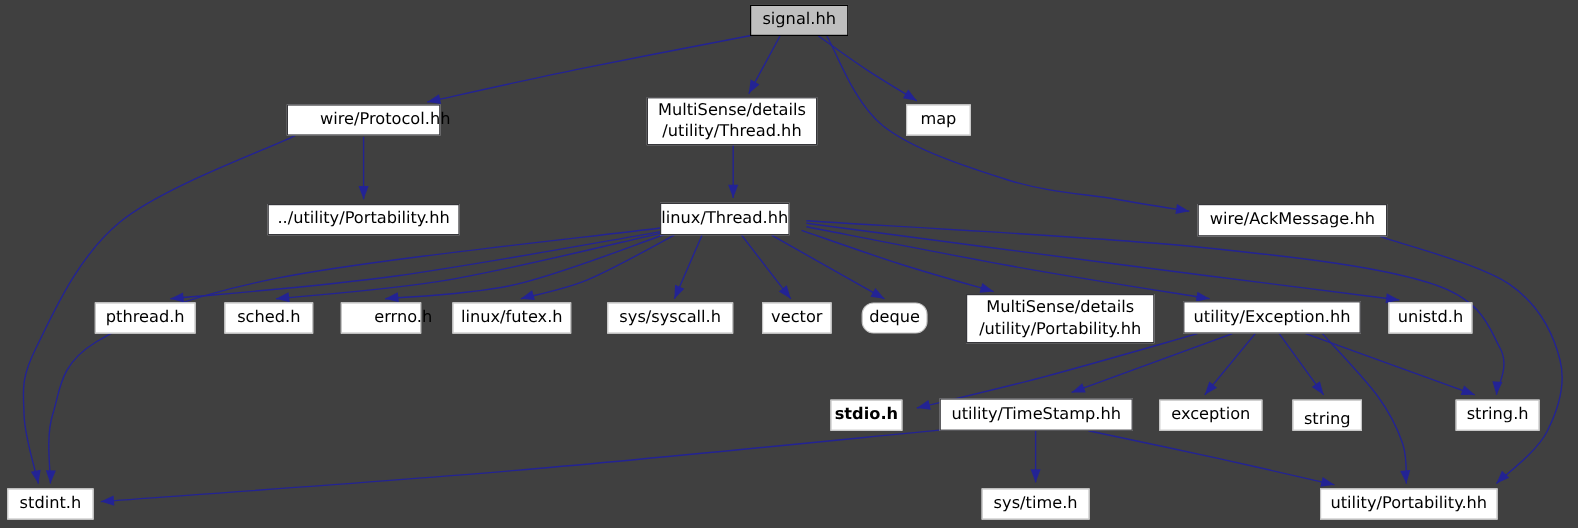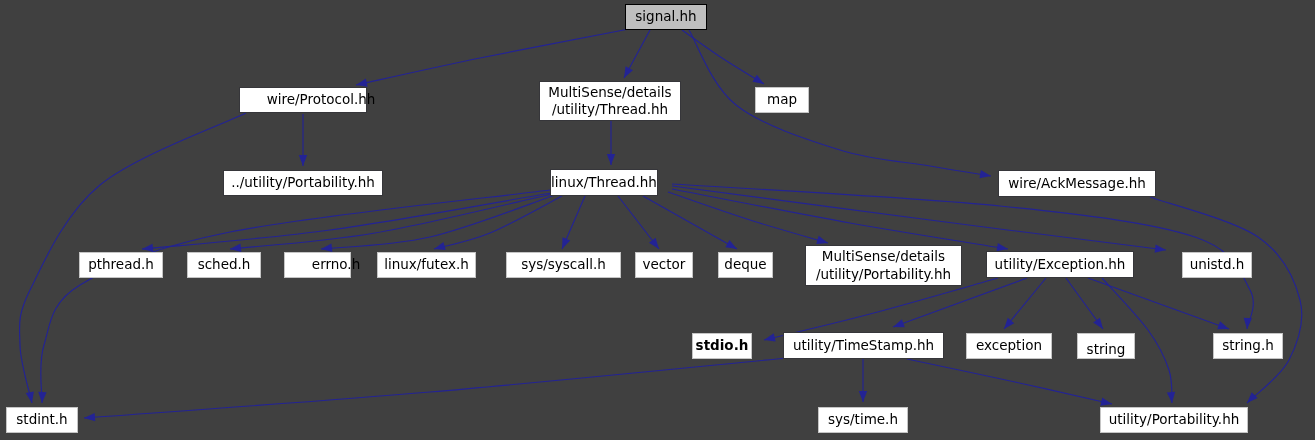--- a/index.html
+++ b/index.html
@@ -109,37 +109,37 @@
     </div>
     <div class="node system" style="left: 187px; top: 252px; width: 74px; height: 26px;">
       <span>sched.h</span>
     </div>
     <div class="node system" style="left: 284px; top: 252px; width: 67px; height: 26px; padding-left: 37px;">
       <span>errno.h</span>
     </div>
     <div class="node system" style="left: 377px; top: 252px; width: 99px; height: 26px;">
       <span>linux/futex.h</span>
     </div>
-    <div class="node system" style="left: 506px; top: 252px; width: 115px; height: 26px;">
+    <div class="node system" style="left: 506px; top: 252px; width: 105px; height: 26px;">
       <span>sys/syscall.h</span>
     </div>
     <div class="node system" style="left: 635px; top: 252px; width: 58px; height: 26px;">
       <span>vector</span>
     </div>
-    <div class="node system" style="left: 718px; top: 252px; width: 55px; height: 26px;">
+    <div class="node system" style="left: 718px; top: 252px; width: 55px; height: 26px; border-radius: 10px;">
       <span>deque</span>
     </div>
     <div class="node project" style="left: 805px; top: 245px; width: 157px; height: 41px;">
       <span>MultiSense/details</span>
       <span>/utility/Portability.hh</span>
     </div>
     <div class="node project" style="left: 986px; top: 251px; width: 148px; height: 27px;">
       <span>utility/Exception.hh</span>
     </div>
-    <div class="node system" style="left: 1157px; top: 252px; width: 70px; height: 26px; margin-left: 25px;">
+    <div class="node system" style="left: 1157px; top: 252px; width: 70px; height: 26px;">
       <span>unistd.h</span>
     </div>
     <div class="node system" style="left: 692px; top: 333px; width: 60px; height: 26px; font-weight: bold;">
       <span>stdio.h</span>
     </div>
     <div class="node project" style="left: 783px; top: 332px; width: 161px; height: 27px;">
       <span>utility/TimeStamp.hh</span>
     </div>
     <div class="node system" style="left: 966px; top: 333px; width: 86px; height: 26px;">
       <span>exception</span>

